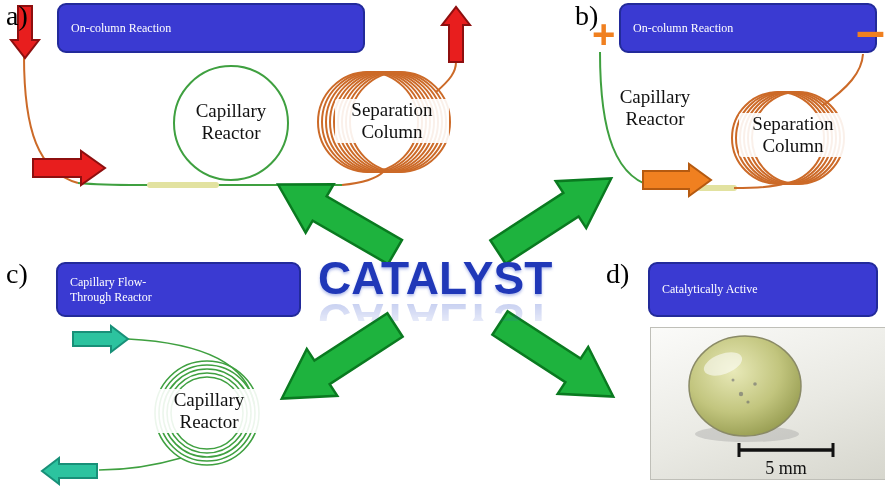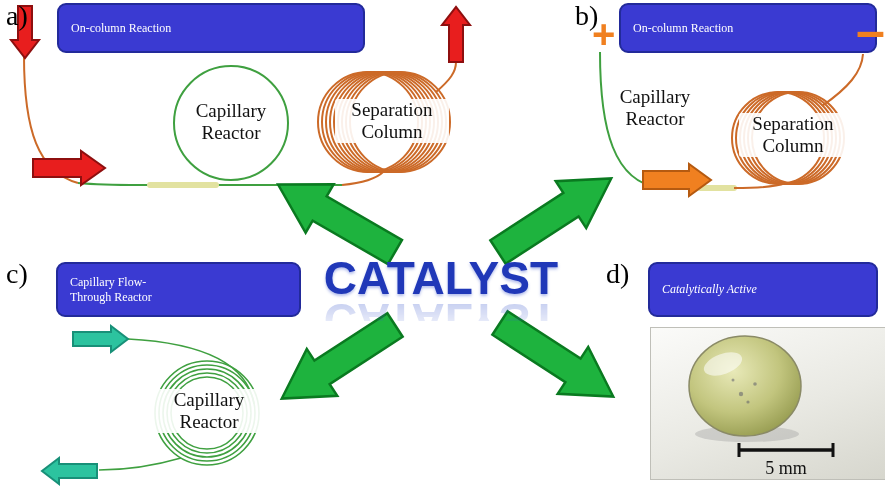--- a/index.html
+++ b/index.html
@@ -23,21 +23,21 @@
   .panel-letter{position:absolute;font-size:28px;color:#000;}
   .titlebox{position:absolute;background:var(--box-bg,#3a3ad2);border:2px solid var(--box-border,#222a9a);
             border-radius:9px;color:#fff;display:flex;flex-direction:column;align-items:flex-start;
             justify-content:center;text-align:center;font-size:12px;line-height:1.2;box-sizing:border-box;
             padding:2px 12px;}
   .plain-label{position:absolute;font-size:19px;line-height:1.16;text-align:center;color:#111;}
   .halo{background:rgba(255,255,255,.9);border-radius:3px;padding:0 2px;}
   .electrode{position:absolute;font-family:"Liberation Sans",sans-serif;font-weight:bold;
              color:var(--electrode-orange,#f08020);line-height:1;}
 
-  .catalyst-wrap{position:absolute;left:306px;top:255px;width:252px;text-align:right;line-height:1;}
+  .catalyst-wrap{position:absolute;left:318px;top:255px;width:252px;text-align:left;line-height:1;}
   .catalyst{font-family:"Liberation Sans",sans-serif;font-weight:bold;font-size:46px;
             color:var(--catalyst-blue,#2038b8);letter-spacing:0;}
   .catalyst-main{text-shadow:0 2px 3px rgba(40,70,200,.35);}
   .catalyst-reflect-clip{height:24px;overflow:hidden;margin-top:-4px;}
   .catalyst-reflect{transform:scaleY(-1);opacity:.30;color:#3a57cc;
      -webkit-mask-image:linear-gradient(to bottom,transparent 15%,rgba(0,0,0,.9) 85%);
      mask-image:linear-gradient(to bottom,transparent 15%,rgba(0,0,0,.9) 85%);}
 
   .photo{position:absolute;left:650px;top:327px;width:240px;height:153px;
          background:linear-gradient(160deg,#fbfbf9 0%,#e9e9e3 55%,#d6d6cd 100%);
@@ -122,21 +122,21 @@
   <div class="titlebox" style="left:57px;top:3px;width:308px;height:50px;">
     <div>On-column Reaction</div>
   </div>
   <div class="titlebox" style="left:619px;top:3px;width:258px;height:50px;">
     <div>On-column Reaction</div>
   </div>
   <div class="titlebox" style="left:56px;top:262px;width:245px;height:55px;">
     <div>Capillary Flow-</div>
     <div>Through Reactor</div>
   </div>
-  <div class="titlebox" style="left:648px;top:262px;width:230px;height:55px;font-style:italic;">
+  <div class="titlebox" style="left:648px;top:262px;width:230px;height:55px;">
     <div>Catalytically Active</div>
   </div>
 
   <div class="electrode" style="left:592px;top:14px;font-size:40px;">+</div>
   <div class="electrode" style="left:856px;top:4px;font-size:52px;">–</div>
 
   <div class="plain-label" style="left:176px;top:100px;width:110px;">
     <div>Capillary</div>
     <div>Reactor</div>
   </div>

